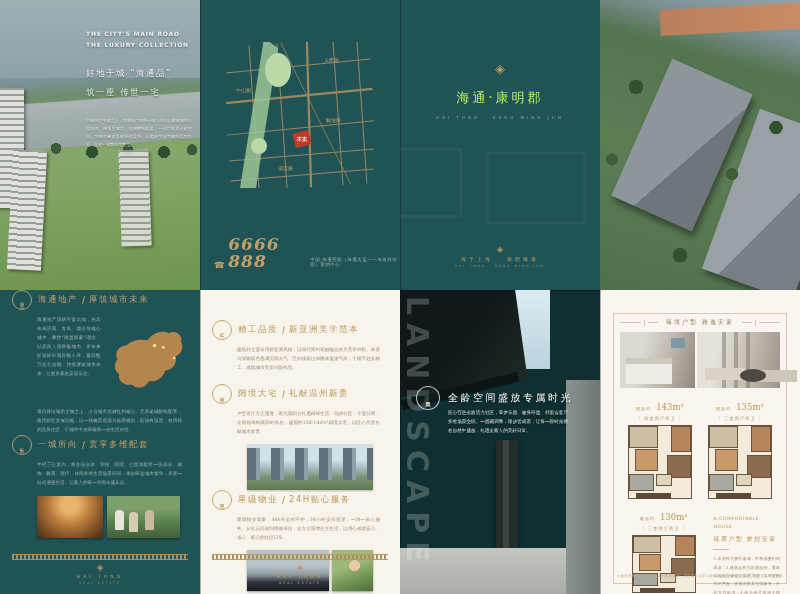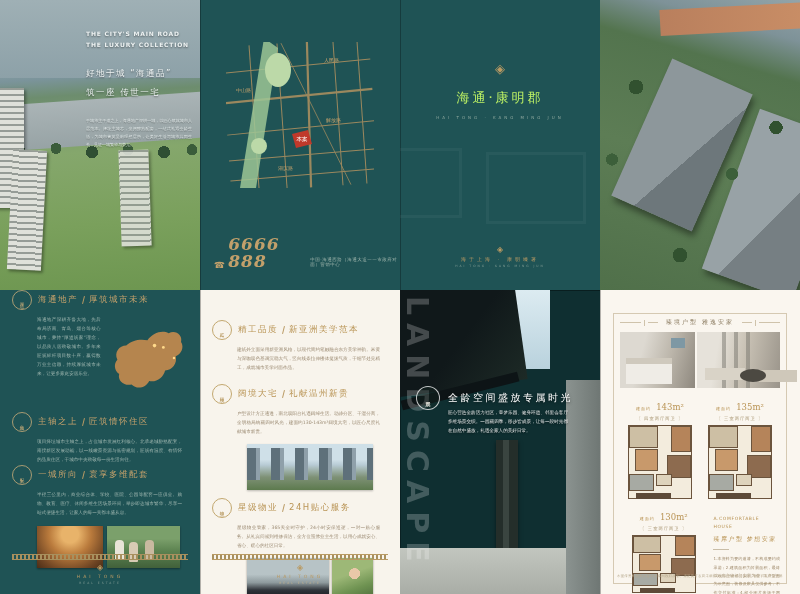--- a/index.html
+++ b/index.html
@@ -307,26 +307,20 @@
       <div class="sec1body">
         <div class="sec-para">海通地产深耕齐鲁大地，先后布局济南、青岛、烟台等核心城市，秉持“厚道筑家”理念，以品质人居致敬城市。多年来匠筑标杆项目数十座，赢得数万业主信赖，持续厚筑城市未来，让更多家庭安居乐业。</div>
         <svg class="shandong" width="92" height="88" viewBox="0 0 92 88">
           <path d="M14,46 C10,38 16,30 24,30 C30,24 40,22 48,24 C54,16 64,12 72,16 C80,12 88,18 86,26 C90,32 86,40 80,42 C82,50 76,58 68,58 C66,66 58,72 50,70 C46,78 36,80 30,74 C22,76 14,70 16,62 C10,58 10,50 14,46 Z" fill="#b5854e"></path>
           <circle cx="56" cy="30" r="2" fill="#ffd98a"></circle>
           <circle cx="66" cy="32" r="1.6" fill="#ffd98a"></circle>
           <circle cx="78" cy="44" r="1.4" fill="#ffd98a"></circle>
         </svg>
       </div>
 
-      <div class="sec-head" style="margin-top:10px">
-        <span class="seal">主轴</span>
-        <span class="ttl">主轴之上</span>
-        <span class="dv"></span>
-        <span class="ttl">匠筑情怀住区</span>
-      </div>
       <div class="sec-para wide">项目择址城市主轴之上，占位城市发展红利核心。北承老城醇熟配套，南接新区发展动能，以一线瞰景资源与低密规划，匠筑有温度、有情怀的品质住区，于城市中央致敬每一份生活向往。</div>
 
       <div class="sec-head" style="">
         <span class="seal">配套</span>
         <span class="ttl">一城所向</span>
         <span class="dv"></span>
         <span class="ttl">寰享多维配套</span>
       </div>
       <div class="sec-para wide">半径三公里内，商业综合体、学校、医院、公园等配套一应俱全。购物、教育、医疗、休闲多维生活场景环伺，举步即达城市繁华，尽享一站式便捷生活，让家人的每一天都丰盛从容。</div>
 
@@ -357,21 +351,21 @@
         <span class="ttl">阔境大宅</span>
         <span class="dv"></span>
         <span class="ttl">礼献温州新贵</span>
       </div>
       <div class="sec-para">户型设计方正通透，南北双阳台礼遇阔绰生活。动静分区、干湿分离，全明格局纳藏四时风光，建面约130-143m²阔境大宅，以匠心尺度礼献城市新贵。</div>
 
       <div class="render">
         <div class="blds"></div>
       </div>
 
-      <div class="sec-head" style="margin-top:8px">
+      <div class="sec-head" style="margin-top:0">
         <span class="seal">物业</span>
         <span class="ttl">星级物业</span>
         <span class="dv"></span>
         <span class="ttl">24H贴心服务</span>
       </div>
       <div class="sec-para">星级物业管家，365天全时守护，24小时安保巡逻，一对一贴心服务。从礼宾问候到维修保洁，全方位照拂业主生活，以用心成就安心、省心、暖心的社区日常。</div>
 
       <div class="phF-row">
         <div class="ph ph-door"></div>
         <div class="ph ph-maid"></div>

